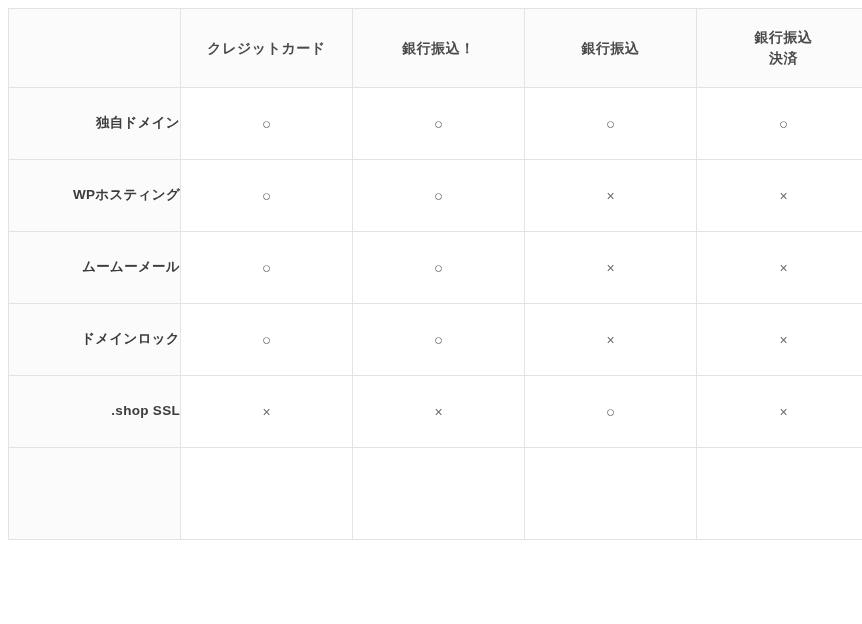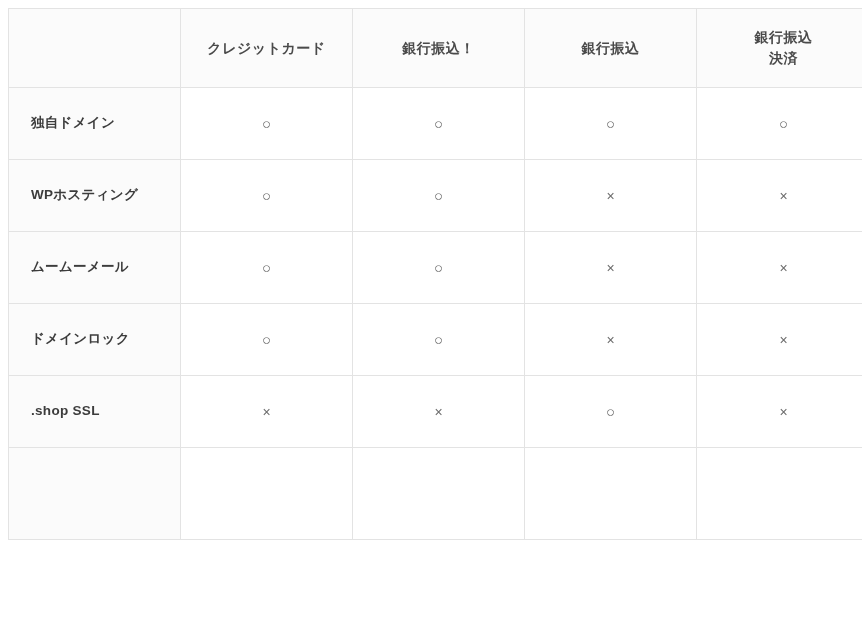--- a/index.html
+++ b/index.html
@@ -46,21 +46,21 @@
     font-size: 14px;
     font-weight: bold;
     color: #4a4a4a;
     letter-spacing: 0.5px;
     line-height: 1.5;
     padding: 0 6px;
   }
   
   tbody th.rowhead {
     background: #fbfbfb;
-    text-align: left;
+    text-align: right;
     font-size: 13.5px;
     font-weight: bold;
     color: #3c3c3c;
     padding: 0 0 0 22px;
     line-height: 1.55;
     letter-spacing: 0.3px;
   }
   tbody td.cell {
     background: #ffffff;
     text-align: center;

